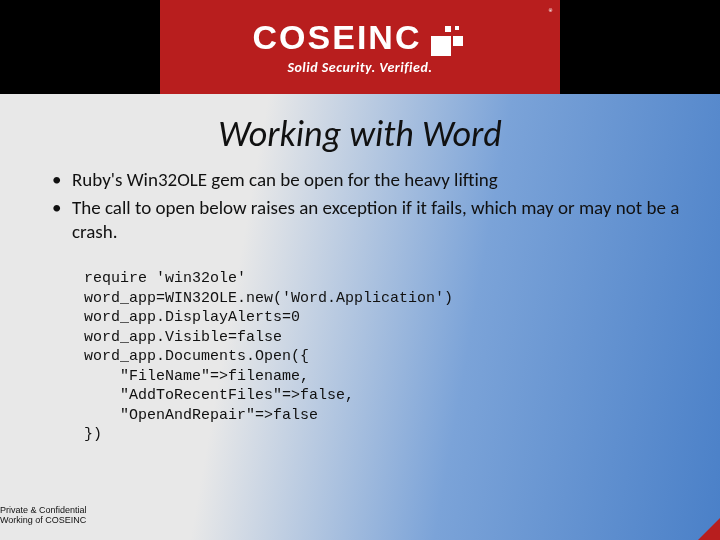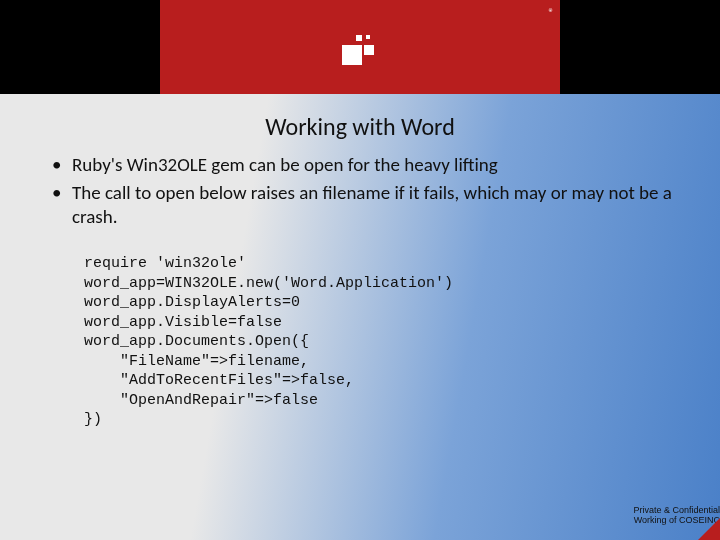--- a/index.html
+++ b/index.html
@@ -46,25 +46,26 @@
   .reg { font-size: 11px; position: absolute; top: 6px; right: 6px; color: #fff; }
   .tagline {
     font-size: 14px;
     font-style: italic;
     font-weight: 600;
     margin-top: 2px;
     letter-spacing: 0.5px;
   }
   .title {
     text-align: center;
-    font-size: 24px;
+    font-size: 36px;
     font-weight: 400;
     color: #111;
     margin: 18px 0 12px;
     font-family: Calibri, Arial, sans-serif;
+    font-style: italic;
   }
   .bullets {
     padding: 0 30px 0 52px;
     font-size: 19px;
     color: #111;
     line-height: 1.25;
   }
   .bullets .item {
     position: relative;
     padding-left: 20px;
@@ -81,21 +82,21 @@
     font-family: "Courier New", Courier, monospace;
     font-size: 15px;
     color: #111;
     line-height: 1.3;
     white-space: pre;
   }
   .footer {
     position: absolute;
     bottom: 14px;
     width: 100%;
-    text-align: right;
+    text-align: left;
     font-size: 9px;
     line-height: 1.1;
     color: #111;
     font-family: Arial, sans-serif;
   }
   .accent {
     position: absolute;
     bottom: 0;
     right: 0;
     width: 0;
@@ -104,35 +105,37 @@
     border-bottom: 22px solid #b81e1e;
   }
 </style>
 </head>
 <body>
 
 <div class="header">
   <div class="logo-band">
     <span class="reg">®</span>
     <div class="logo-row">
+      <span class="logo-name">COSEINC</span>
       <span class="logo-mark">
         <span class="sq" style="left:0;bottom:0;width:20px;height:20px"></span>
         <span class="sq" style="left:22px;bottom:10px;width:10px;height:10px"></span>
         <span class="sq" style="left:14px;bottom:24px;width:6px;height:6px"></span>
         <span class="sq" style="left:24px;bottom:26px;width:4px;height:4px"></span>
       </span>
     </div>
+    <div class="tagline">Solid Security. Verified.</div>
   </div>
 </div>
 
 <h1 class="title">Working with Word</h1>
 
 <div class="bullets">
   <div class="item">Ruby's Win32OLE gem can be open for the heavy lifting</div>
-  <div class="item">The call to open below raises an filename if it fails, which may or may not be a crash.</div>
+  <div class="item">The call to open below raises an exception if it fails, which may or may not be a crash.</div>
 </div>
 
 <div class="code">require 'win32ole'
 word_app=WIN32OLE.new('Word.Application')
 word_app.DisplayAlerts=0
 word_app.Visible=false
 word_app.Documents.Open({
     "FileName"=&gt;filename,
     "AddToRecentFiles"=&gt;false,
     "OpenAndRepair"=&gt;false

